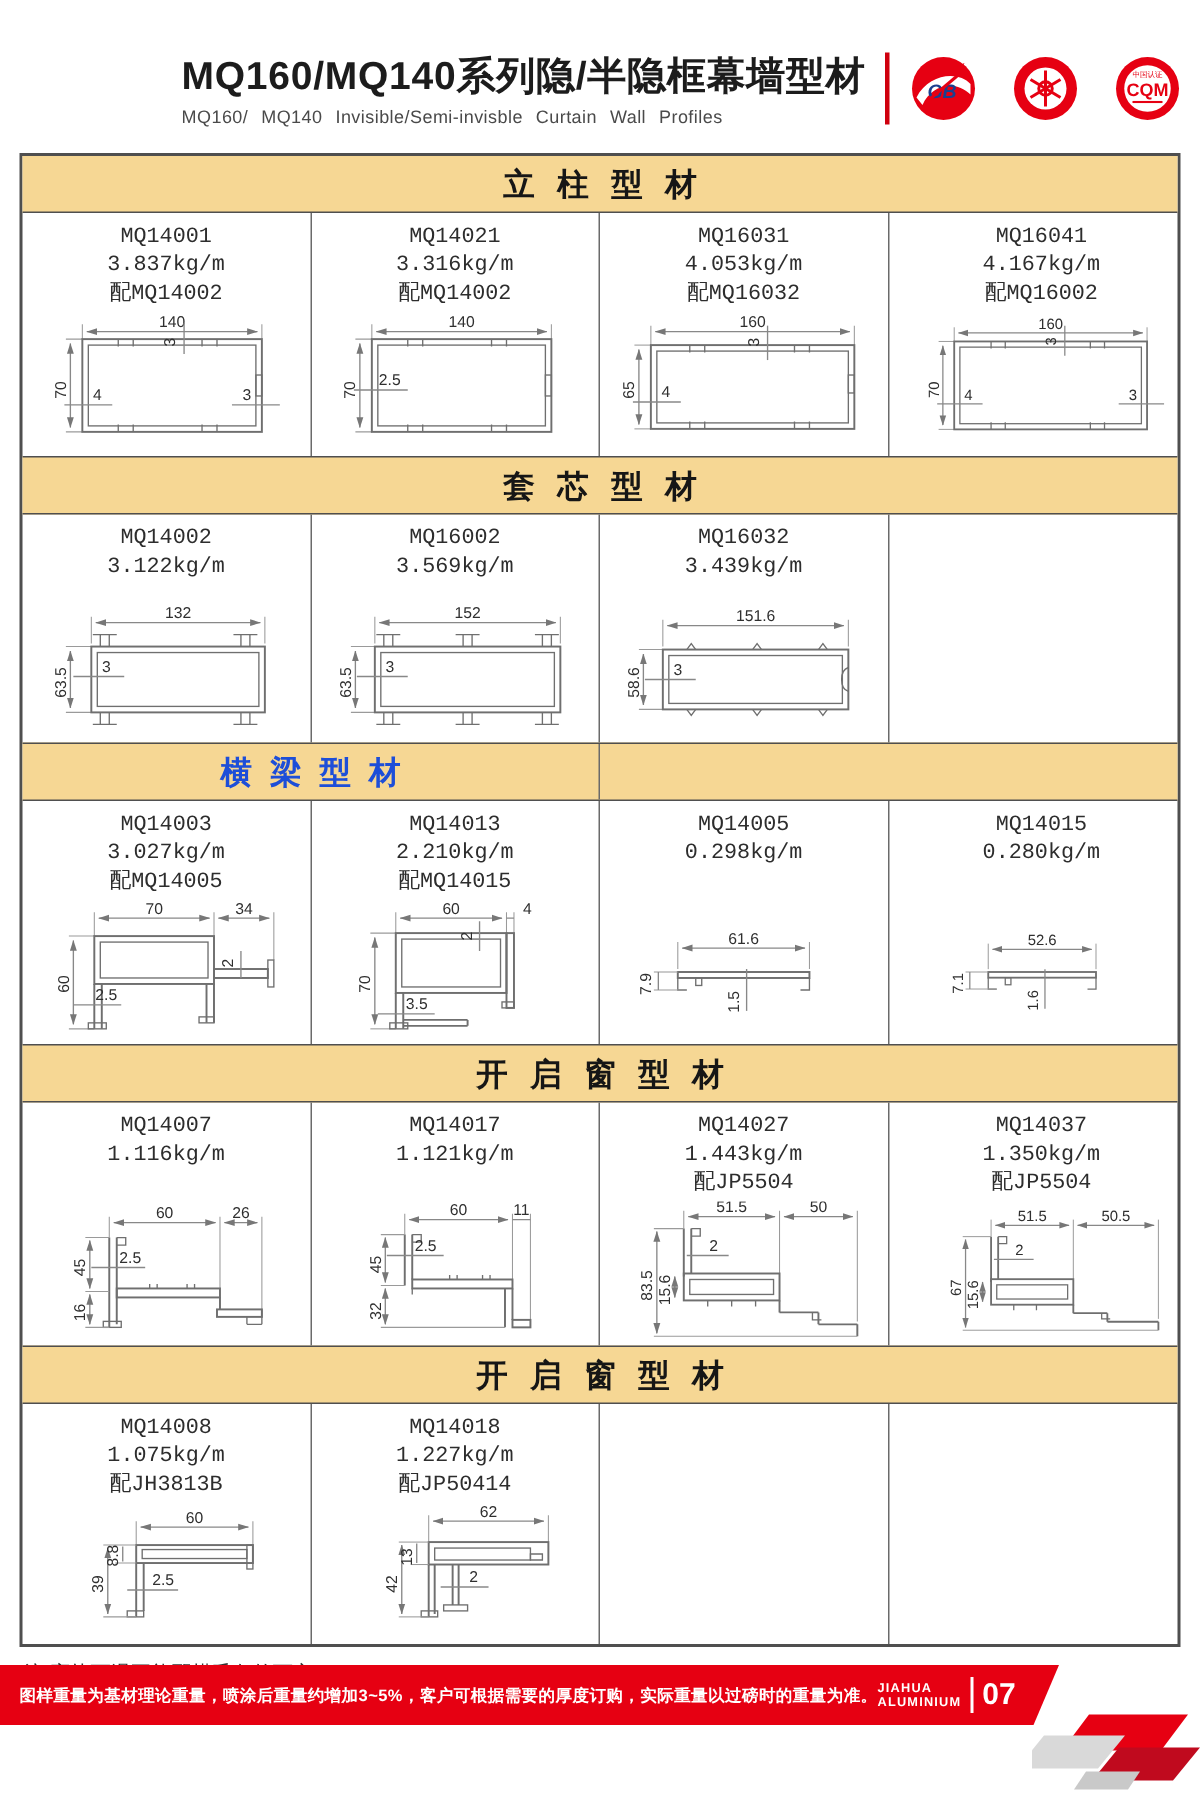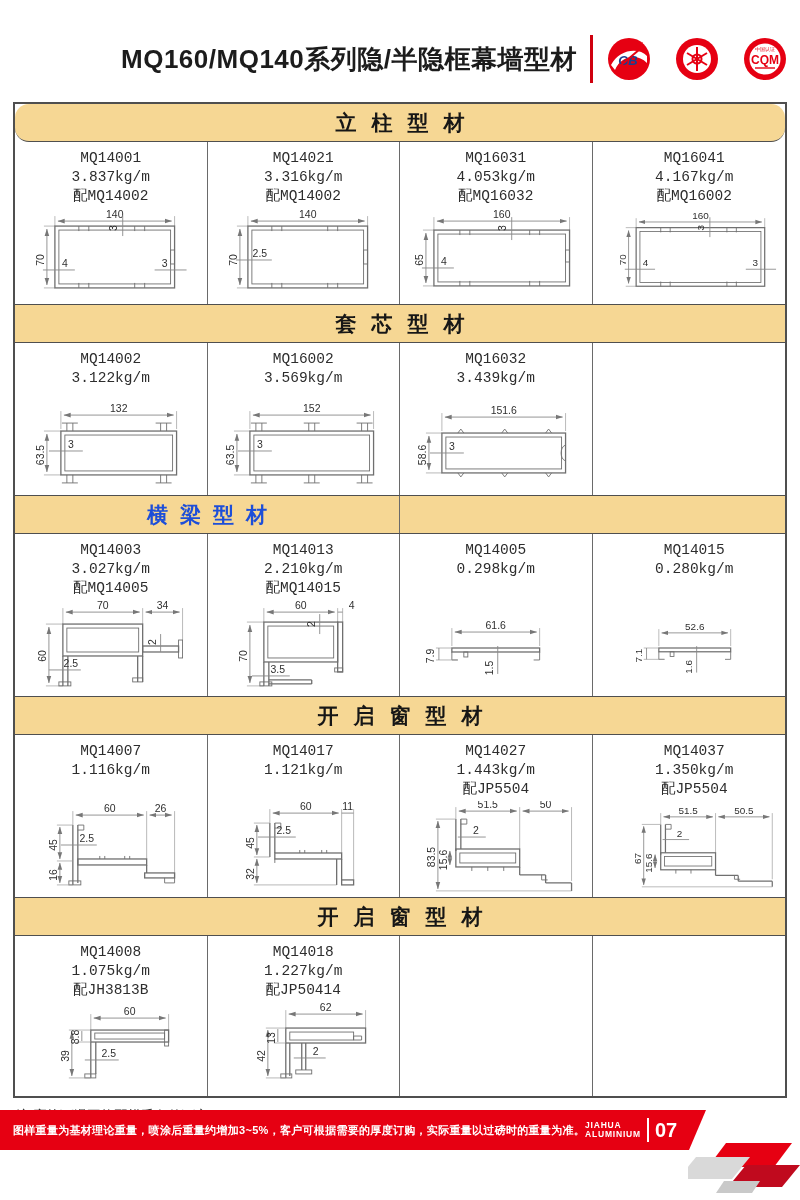--- a/index.html
+++ b/index.html
@@ -13,21 +13,21 @@
   .title{margin:0;font-size:26px;font-weight:bold;color:#1c1c1c;letter-spacing:.5px;}
   .subtitle{margin:3px 0 0;font-size:12px;color:#4a4a4a;letter-spacing:.3px;word-spacing:5px;}
   .vred{width:3px;height:48px;background:#cf000e;}
   .logos{display:flex;gap:22px;align-items:flex-start;}
 
   
   .catalog{width:770px;margin:14px auto 0;border:2px solid #4f4f4f;}
   .band{height:37px;background:#f6d794;border-top:1.5px solid #4f4f4f;border-bottom:1.5px solid #4f4f4f;
         display:flex;align-items:center;justify-content:center;
         font-size:21px;font-weight:bold;color:#161616;letter-spacing:15px;text-indent:15px;}
-  .band.first{border-top:none;border-radius:14px;}
+  .band.first{border-top:none;}
   .band-split{display:grid;grid-template-columns:1fr 1fr;background:#f6d794;height:37px;
         border-top:1.5px solid #4f4f4f;border-bottom:1.5px solid #4f4f4f;}
   .bhalf{display:flex;align-items:center;justify-content:center;font-size:21px;font-weight:bold;
         color:#1d4ed8;letter-spacing:12px;text-indent:12px;}
   .bhalf:first-child{border-right:1.2px solid #6a6a6a;}
   .row{display:grid;grid-template-columns:repeat(4,1fr);}
   .cell{border-right:1.2px solid #6a6a6a;display:flex;flex-direction:column;align-items:center;
         padding-top:7px;min-height:162px;box-sizing:border-box;}
   .cell:nth-child(4){border-right:none;margin-left:11px;}
   .row.short .cell{min-height:152px;}
@@ -66,20 +66,21 @@
       <path d="M0,1.8 L10,5 L0,8.2 Z" fill="#777"></path>
     </marker>
   </defs>
 </svg>
 
 <div class="page">
 
   <div class="hdr">
     <div class="tblock">
       <h1 class="title">MQ160/MQ140系列隐/半隐框幕墙型材</h1>
+      <p class="subtitle">MQ160/ MQ140  Invisible/Semi-invisble  Curtain  Wall  Profiles</p>
     </div>
     <div class="vred"></div>
     <div class="logos">
       <svg width="46" height="46" viewBox="0 0 46 46">
         <circle cx="23" cy="23" r="21" fill="#e60012"></circle>
         <path d="M5,29 C13,13 33,11 41,20 L41,27 C31,17 15,20 9,34 Z" fill="#ffffff"></path>
         <text x="22" y="29" text-anchor="middle" font-size="13" font-weight="bold" font-style="italic" fill="#1b3f8f">GB</text>
         <path d="M28,10 L37,6 L33,14 Z" fill="#e60012"></path>
         <path d="M14,30 L34,13" stroke="#e60012" stroke-width="2" fill="none"></path>
       </svg>

